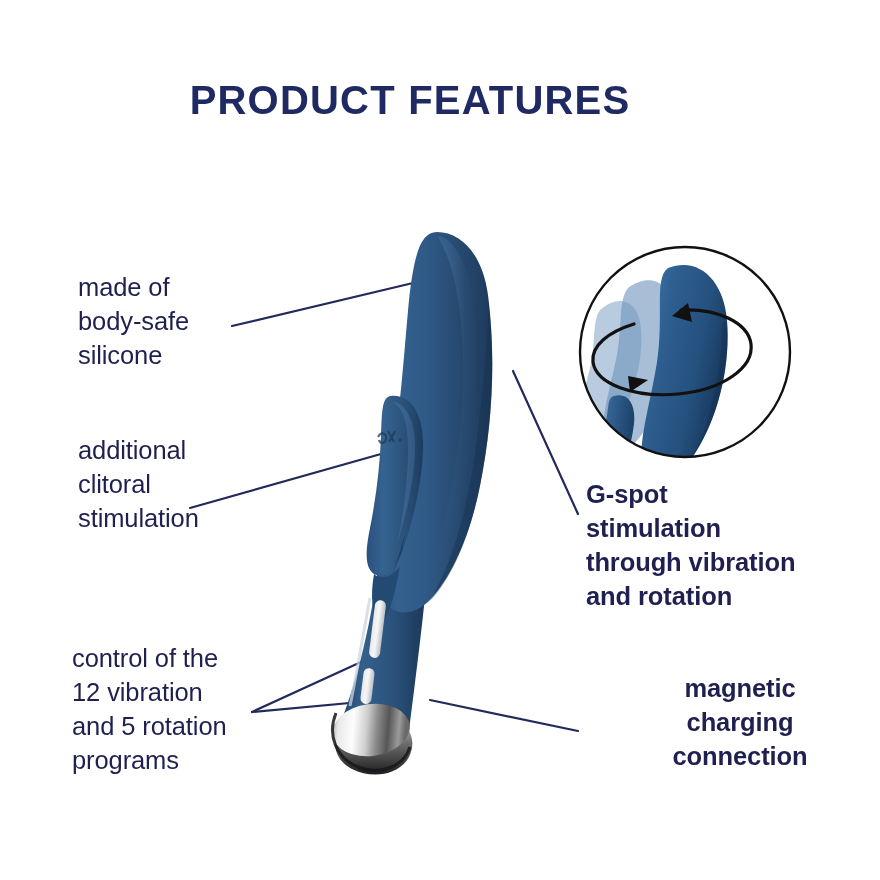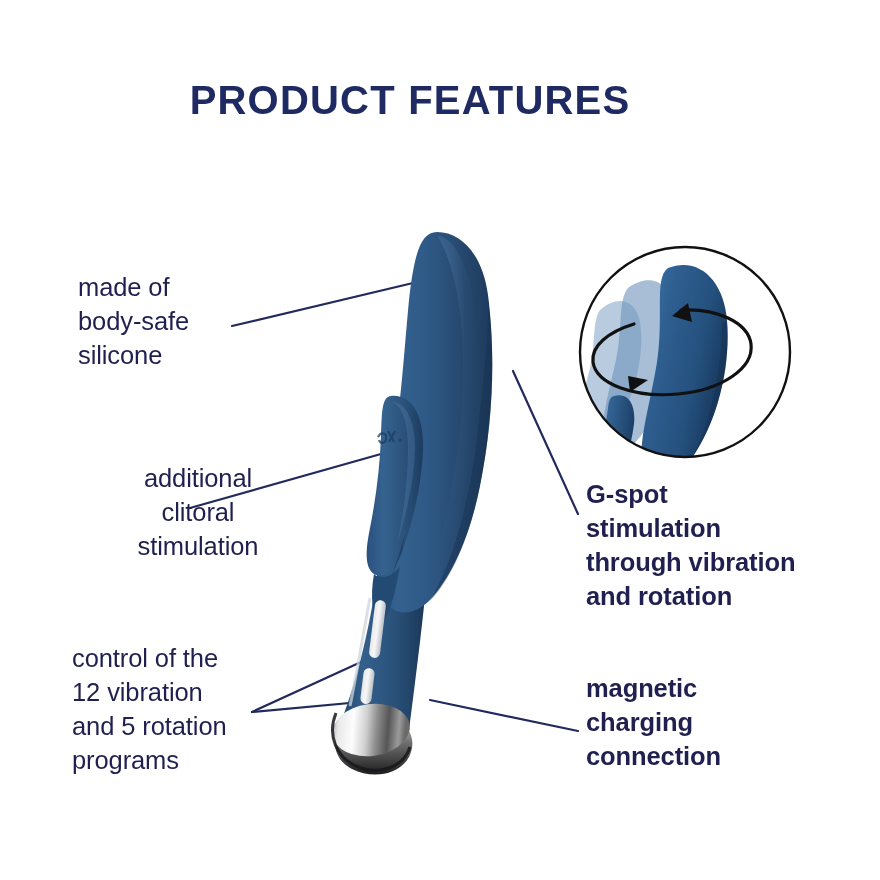--- a/index.html
+++ b/index.html
@@ -39,24 +39,24 @@
     font-size: 25.5px;
     line-height: 1.33;
     color: #1f2050;
     white-space: pre-line;
     letter-spacing: -0.1px;
   }
   .callout-left  { text-align: left; }
   .callout-right { text-align: left; font-weight: bold; }
 
   #callout-silicone   { left: 78px;  top: 258px; width: 230px; margin-top: 13px; }
-  #callout-clitoral   { left: 78px;  top: 462px; width: 240px; text-align: center; }
+  #callout-clitoral   { left: 78px;  top: 434px; width: 240px; }
   #callout-control    { left: 72px;  top: 642px; width: 250px; }
   #callout-gspot      { left: 586px; top: 478px; width: 270px; }
-  #callout-magnetic   { left: 586px; top: 672px; width: 250px; }
+  #callout-magnetic   { left: 615px; top: 672px; width: 250px; text-align: center; }
 
   #art-layer {
     position: absolute;
     inset: 0;
     pointer-events: none;
   }
 </style>
 </head>
 <body>
 

